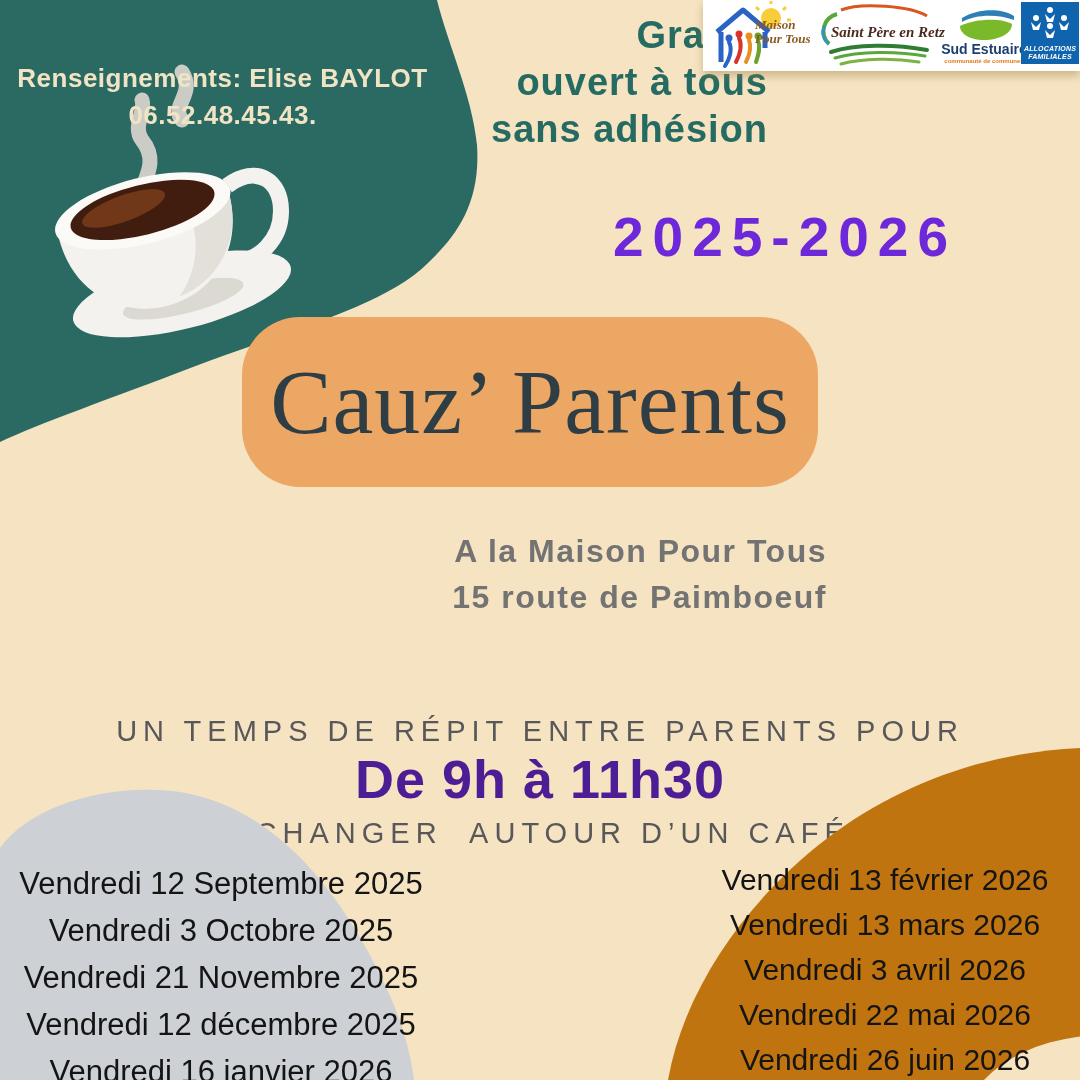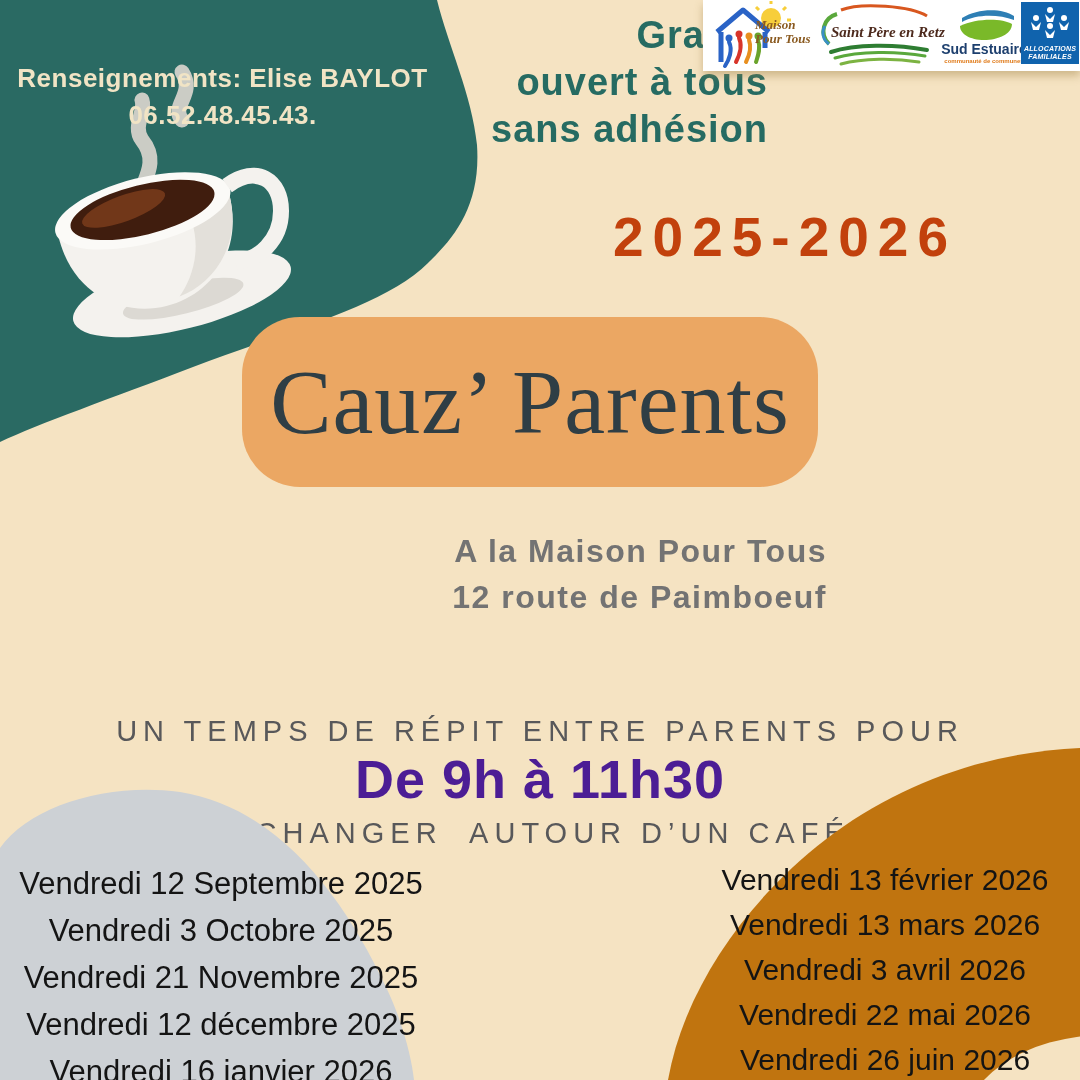--- a/index.html
+++ b/index.html
@@ -36,21 +36,21 @@
     font-family:"Liberation Serif",serif;font-style:italic;font-size:15px;font-weight:bold;white-space:nowrap;}
   .sud-name{position:absolute;left:0;top:41px;width:88px;text-align:center;
     color:#1d3f6e;font-weight:bold;font-size:14px;}
   .sud-sub{position:absolute;left:0;top:58px;width:88px;text-align:center;
     color:#e07b1a;font-size:6px;font-weight:bold;}
   .caf-box{position:absolute;left:318px;top:2px;width:58px;height:62px;background:#1063ad;}
   .caf-text{position:absolute;left:0;bottom:3px;width:58px;text-align:center;color:#fff;
     font-style:italic;font-weight:bold;font-size:7px;line-height:8px;letter-spacing:.2px;}
 
   
-  .season{left:785px;top:205px;transform:translateX(-50%);color:#c2410c;
+  .season{left:785px;top:205px;transform:translateX(-50%);color:#6d28d9;
     font-weight:800;font-size:55px;letter-spacing:9px;white-space:nowrap;}
 
   
   .title-pill{left:242px;top:317px;width:576px;height:170px;background:#eba763;
     border-radius:58px;display:flex;align-items:center;justify-content:center;}
   .title-pill span{font-family:"Liberation Serif",serif;font-size:92px;color:#2f3e45;
     letter-spacing:1px;}
 
   
   .location{left:227px;top:528px;width:600px;text-align:right;color:#737373;
@@ -192,21 +192,21 @@
   </div>
 
   <div class="abs season">2025-2026</div>
 
   <div class="abs title-pill">
     <span>Cauz’ Parents</span>
   </div>
 
   <div class="abs location">
     <div>A la Maison Pour Tous</div>
-    <div>12 route de Paimboeuf</div>
+    <div>15 route de Paimboeuf</div>
   </div>
 
   <div class="abs subtitle">
     <div>UN TEMPS DE RÉPIT ENTRE PARENTS POUR</div>
     <div>ÉCHANGER  AUTOUR D’UN CAFÉ</div>
   </div>
 
   <div class="abs time">De 9h à 11h30</div>
 
   <svg class="abs gray-blob" width="480" height="320" viewBox="0 0 480 320">

